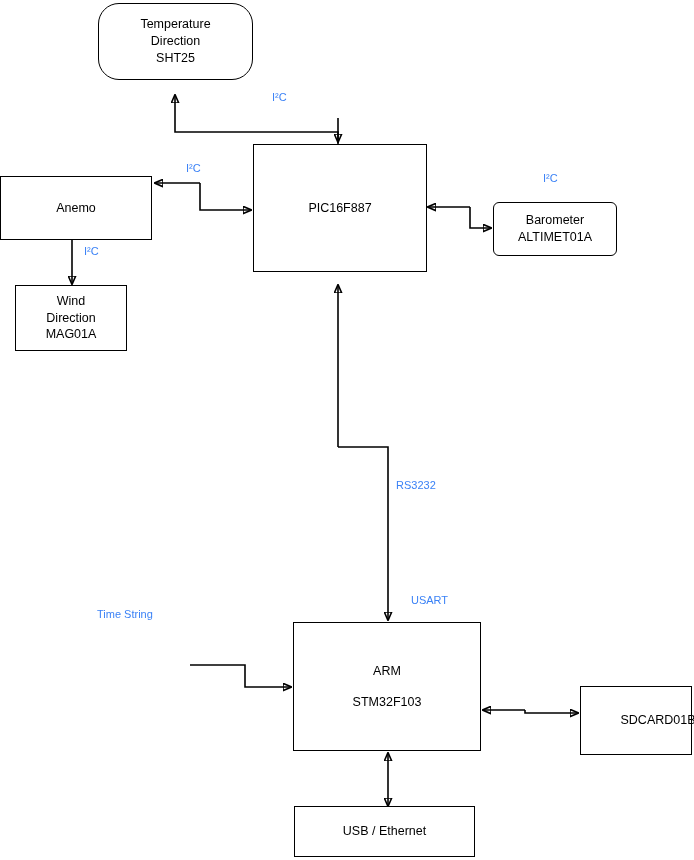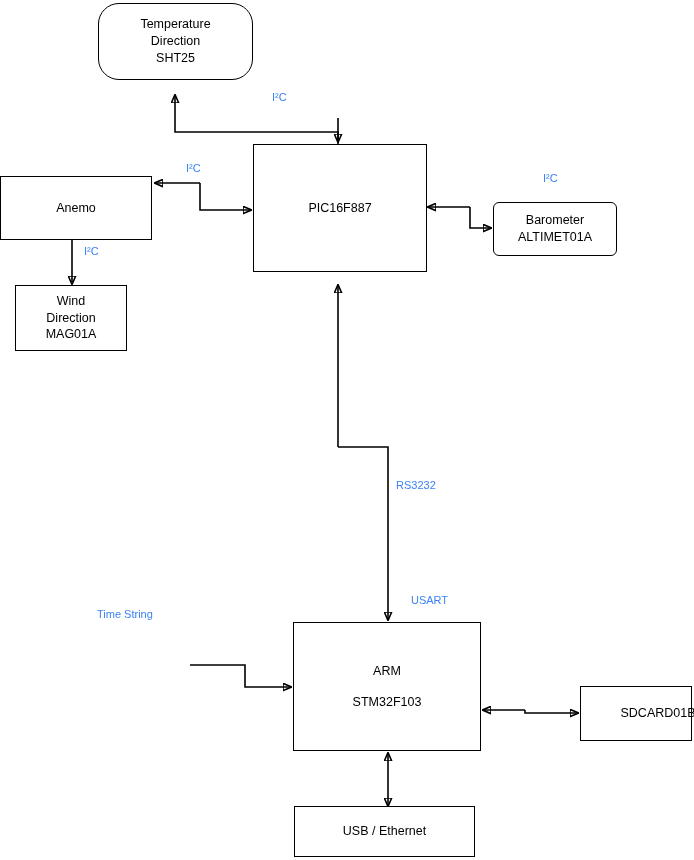--- a/index.html
+++ b/index.html
@@ -117,21 +117,21 @@
     <span class="line">ALTIMET01A</span>
   </div>
 
 
   <div class="node gap" style="left:293px; top:622px; width:188px; height:129px;text-align:center;">
     <span class="line">ARM</span>
     <span class="line spacer"></span>
     <span class="line">STM32F103</span>
   </div>
 
-  <div class="node" style="left:580px; top:686px; width:112px; height:55px;padding-left:44px;">
+  <div class="node" style="left:580px; top:686px; width:112px; height:69px;padding-left:44px;">
     <span class="line">SDCARD01B</span>
   </div>
 
   <div class="node" style="left:294px; top:806px; width:181px; height:51px;">
     <span class="line">USB / Ethernet</span>
   </div>
 
   <div class="label" style="left:272px; top:91px;">I²C</div>
   <div class="label" style="left:186px; top:162px;">I²C</div>
   <div class="label" style="left:84px; top:245px;">I²C</div>

